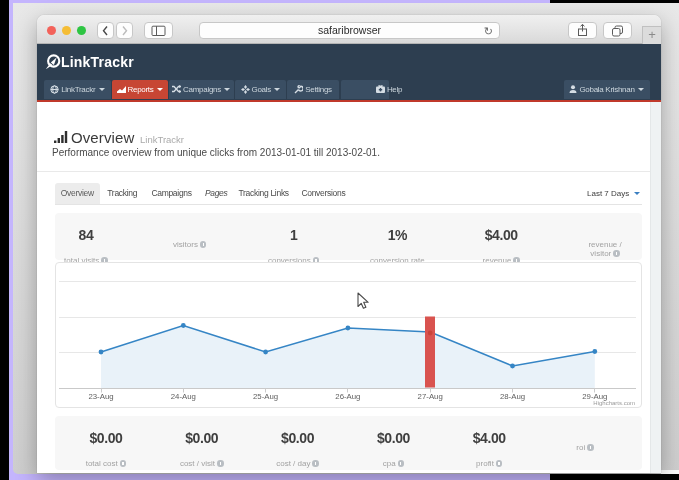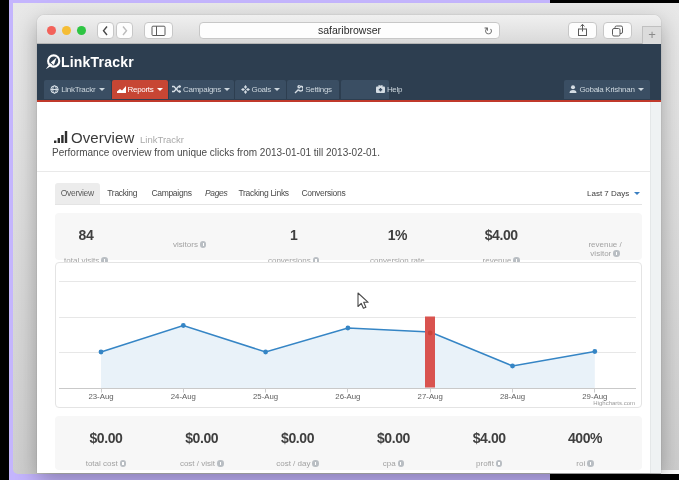--- a/index.html
+++ b/index.html
@@ -300,21 +300,20 @@
           </div>
         <div class="stat">
             <div class="v">$0.00</div>
             <div class="l">cpa<span class="info"></span></div>
           </div>
         <div class="stat">
             <div class="v">$4.00</div>
             <div class="l">profit<span class="info"></span></div>
           </div>
         <div class="stat">
-            <div class="v">400%</div>
             <div class="l">roi<span class="info"></span></div>
           </div>
       </div>
     </div>
   </div>
 
   <svg id="cursor" width="13" height="19" viewBox="0 0 13 19" style="position:absolute;left:348px;top:292px;">
     <path d="M1 1 L1 14.5 L4.2 11.3 L6.4 16.3 L8.9 15.2 L6.7 10.3 L11.2 10.3 Z" fill="#fff" stroke="#4a4a4a" stroke-width="1.1" stroke-linejoin="round"></path>
   </svg>
 </div>

